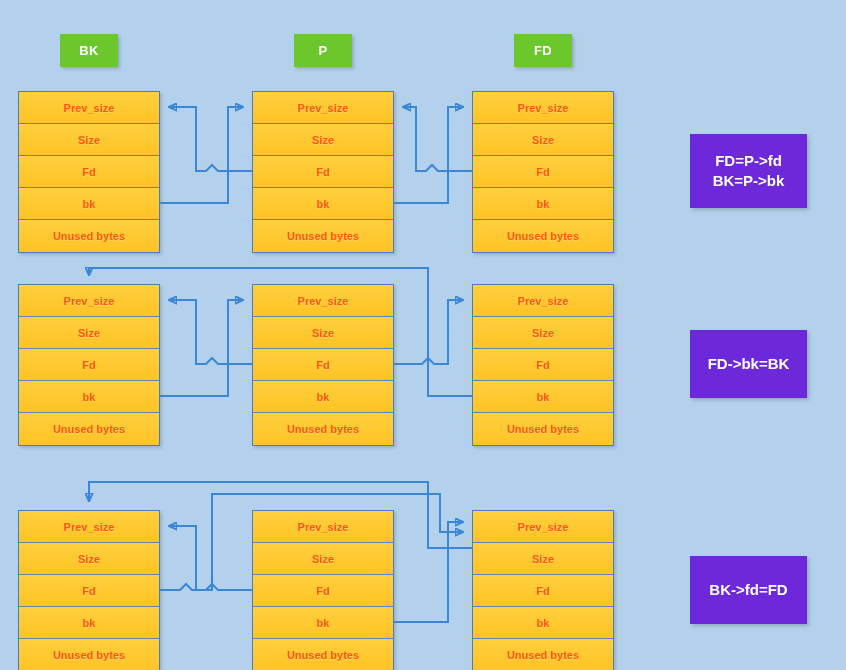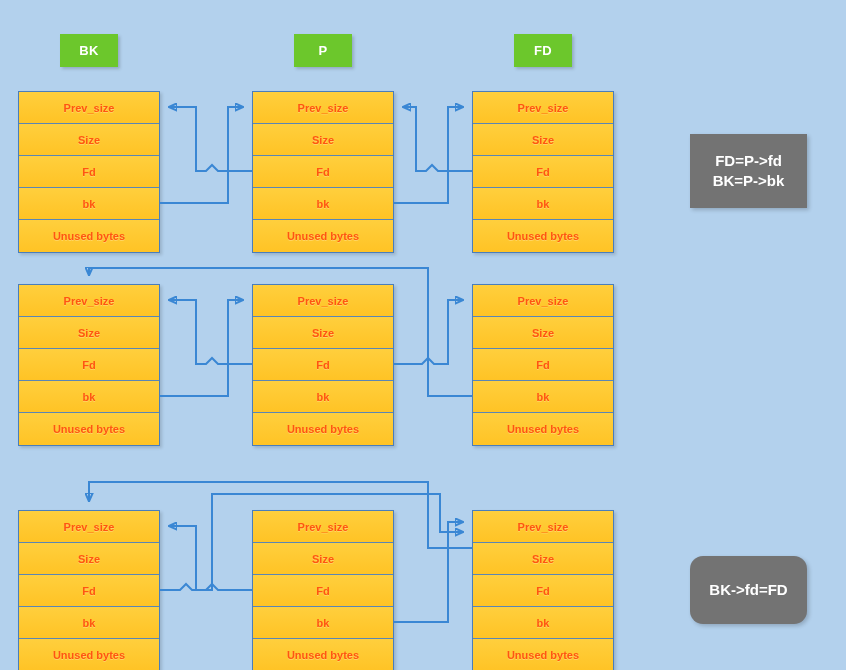--- a/index.html
+++ b/index.html
@@ -42,21 +42,21 @@
     font-weight:bold;
     font-size:11px;
     display:flex;align-items:center;justify-content:center;
     text-shadow:0 1px 0 rgba(255,255,255,0.25);
   }
   .cell:last-child{border-bottom:none;}
 
   
   .note{
     position:absolute;
-    background:#737373;
+    background:#6d28d9;
     color:#ffffff;
     font-weight:bold;
     font-size:15px;
     display:flex;flex-direction:column;
     align-items:center;justify-content:center;
     line-height:1.35;
     box-shadow:2px 2px 4px rgba(0,0,0,0.2);
   }
 
   
@@ -135,21 +135,24 @@
     <div class="cell">Size</div>
     <div class="cell">Fd</div>
     <div class="cell">bk</div>
     <div class="cell">Unused bytes</div>
   </div>
 
   <div class="note" style="left:690px;top:118px;width:117px;height:74px;">
     <span>FD=P-&gt;fd</span>
     <span>BK=P-&gt;bk</span>
   </div>
-  <div class="note" style="left:690px;top:540px;width:117px;height:68px;border-radius:13px;">
+  <div class="note" style="left:690px;top:314px;width:117px;height:68px;">
+    <span>FD-&gt;bk=BK</span>
+  </div>
+  <div class="note" style="left:690px;top:540px;width:117px;height:68px;">
     <span>BK-&gt;fd=FD</span>
   </div>
 
   <svg id="wires" viewBox="0 0 846 670">
     <defs>
       <marker id="ah" markerWidth="9" markerHeight="9" refX="8" refY="4.5" orient="auto" markerUnits="userSpaceOnUse">
         <path d="M0,0.8 L8.5,4.5 L0,8.2 z" fill="#3a87d4" stroke="none"></path>
       </marker>
     </defs>
 

